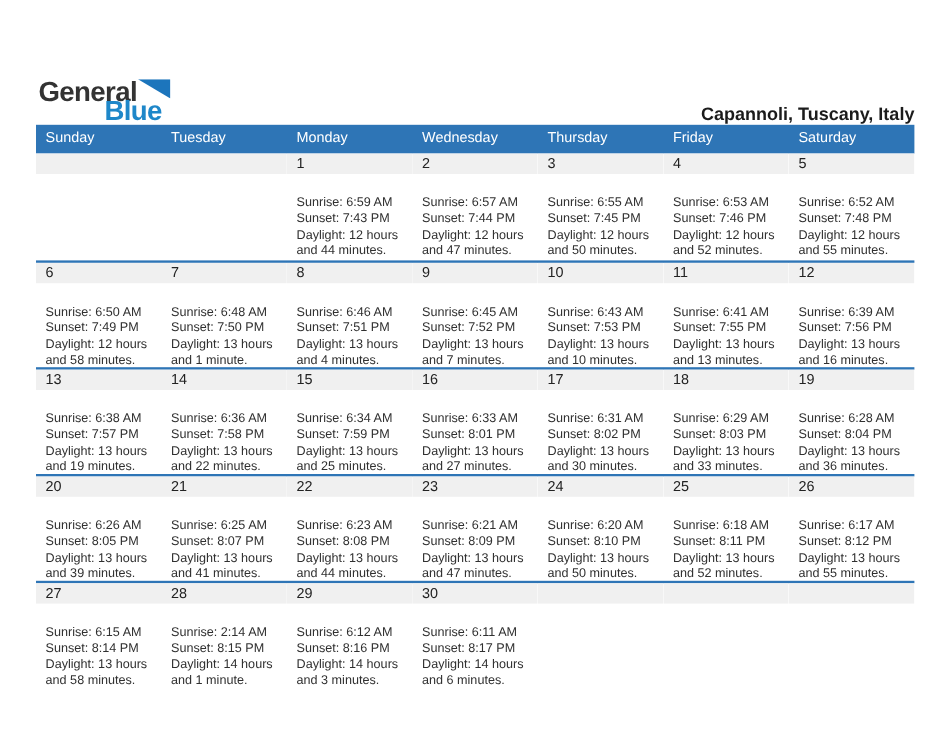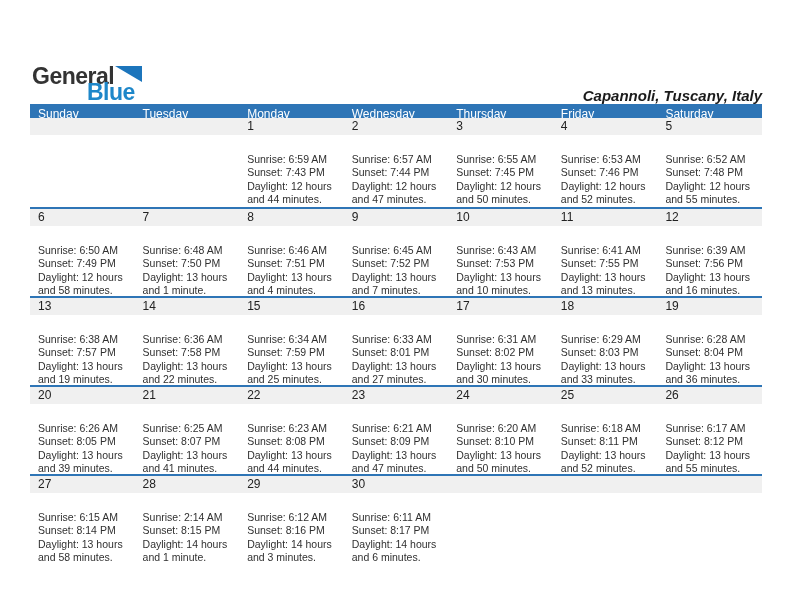--- a/index.html
+++ b/index.html
@@ -28,25 +28,25 @@
   .logo-text-general{
     font-size:23px;font-weight:600;color:#333333;letter-spacing:-0.5px;
   }
   .logo-tri{margin-left:1px;margin-top:1px;display:block;}
   .logo-line2{
     font-size:23px;font-weight:600;color:var(--logo-blue);
     margin-left:55px;margin-top:-7px;letter-spacing:-0.5px;
   }
   .titles{text-align:right;}
   .title{font-size:29px;font-weight:400;color:#1b1b1b;line-height:30px;}
-  .subtitle{font-size:15px;font-weight:700;color:#1b1b1b;margin-top:7px;font-style:italic;}
+  .subtitle{font-size:15px;font-weight:700;color:#1b1b1b;margin-top:7px;}
   .calendar{margin:0 30px;width:732px;}
   .dow-row{
     display:grid;grid-template-columns:repeat(7,1fr);
-    background:var(--header-bg);height:14px;
+    background:var(--header-bg);height:24px;
   }
   .dow-cell{
     color:#ffffff;font-size:12px;line-height:21px;padding-left:8px;
     overflow:hidden;white-space:nowrap;
   }
   .week-row{
     display:grid;grid-template-columns:repeat(7,1fr);
     height:89px;border-top:2px solid var(--row-border);background:#fff;
   }
   .week-row:first-child{border-top:none;height:89px;}

